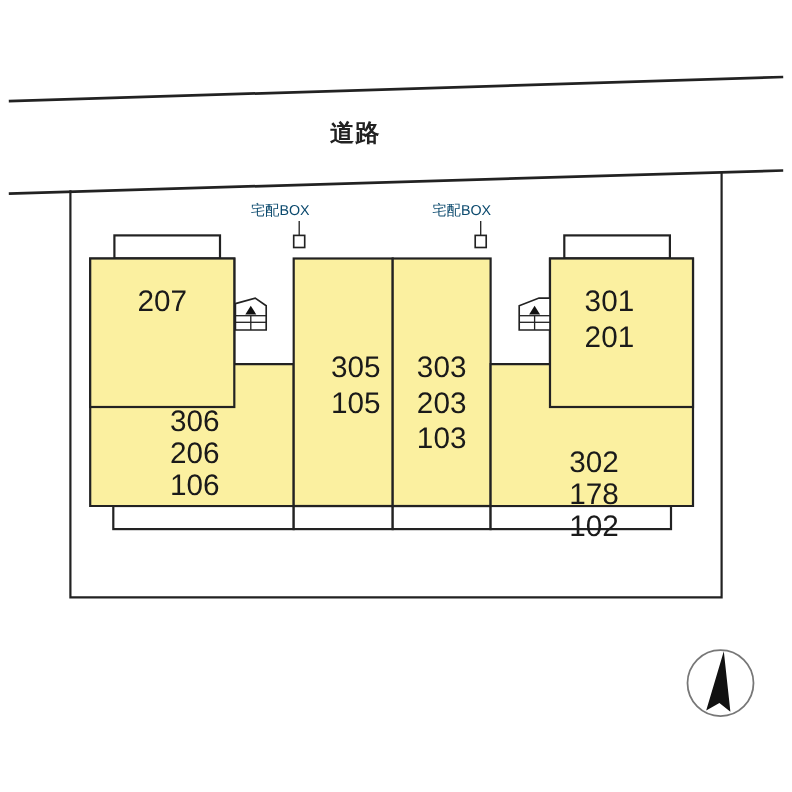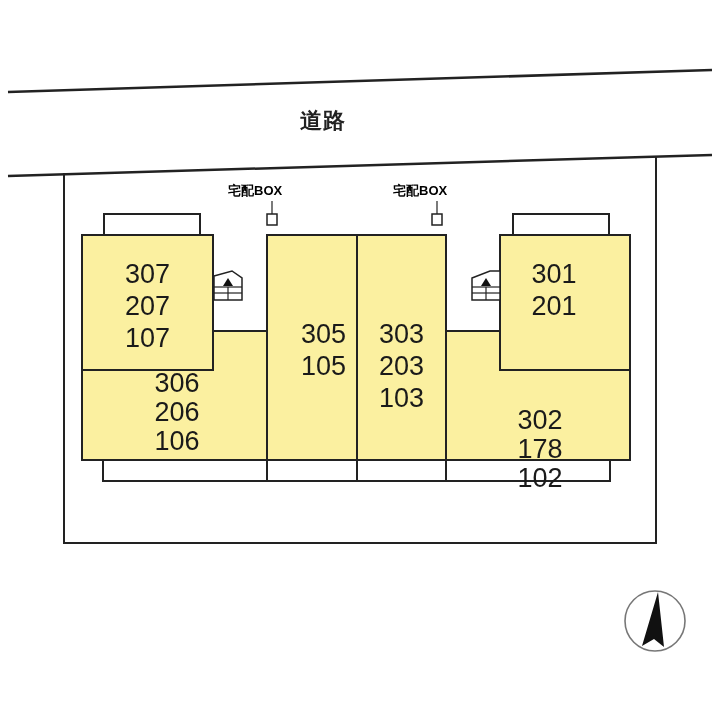--- a/index.html
+++ b/index.html
@@ -1,21 +1,21 @@
 <!DOCTYPE html>
 <html><head>
 <meta charset="utf-8">
 <style>
   html, body { margin:0; padding:0; background:#ffffff; }
   body { width:720px; height:720px; position:relative; overflow:hidden;
          font-family:"Liberation Sans", sans-serif; color:#111; }
   svg { position:absolute; left:0; top:0; }
   .lbl { position:absolute; white-space:nowrap; }
   .road-label { left:300px; top:106px; width:120px; font-size:22px; font-weight:bold; color:#222; letter-spacing:1px; }
-  .box-label { font-size:13px; color:#000000; width:90px;font-weight:bold; }
+  .box-label { font-size:13px; color:#0c4a6e; width:90px; }
   .unit { position:absolute; text-align:center; font-family:"Liberation Sans", sans-serif;
           font-size:27px; line-height:32px; color:#1a1a1a; }
   .unit span { display:block; }
 </style>
 </head>
 <body>
 
 <svg width="720" height="720" viewBox="0 0 720 720">
 
   <line x1="8" y1="92" x2="712" y2="70" stroke="#222" stroke-width="2.5"></line>
@@ -65,23 +65,21 @@
     <circle cx="655" cy="621" r="30" fill="#fff" stroke="#777" stroke-width="1.6"></circle>
     <polygon points="658,592 664,647 654,639 642,646" fill="#111"></polygon>
   </g>
 </svg>
 
 <div class="lbl road-label">道路</div>
 <div class="lbl box-label" style="left:228px;top:182px;">宅配BOX</div>
 <div class="lbl box-label" style="left:393px;top:182px;">宅配BOX</div>
 
 <div class="unit" style="left:82px;top:258px;width:131px;">
-  <span>307</span>
   <span>207</span>
-  <span>107</span>
 </div>
 <div class="unit" style="left:112px;top:369px;width:130px;line-height:29px;">
   <span>306</span>
   <span>206</span>
   <span>106</span>
 </div>
 <div class="unit" style="left:267px;top:318px;width:113px;">
   <span>305</span>
   <span>105</span>
 </div>

